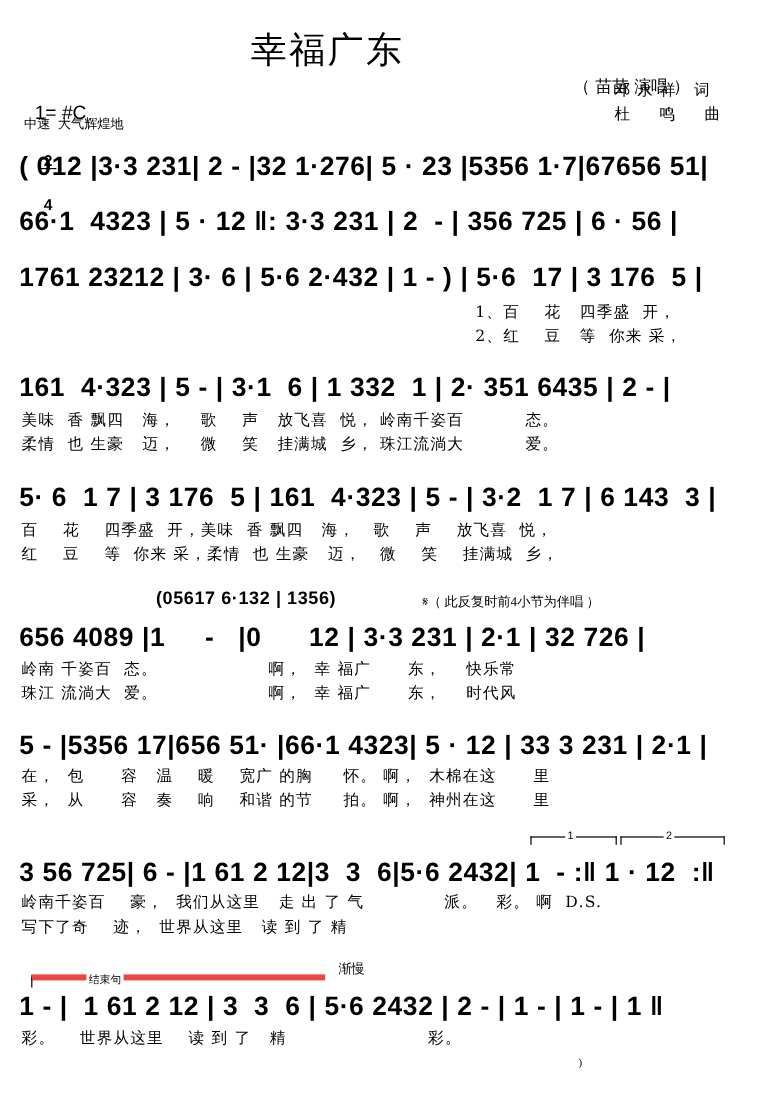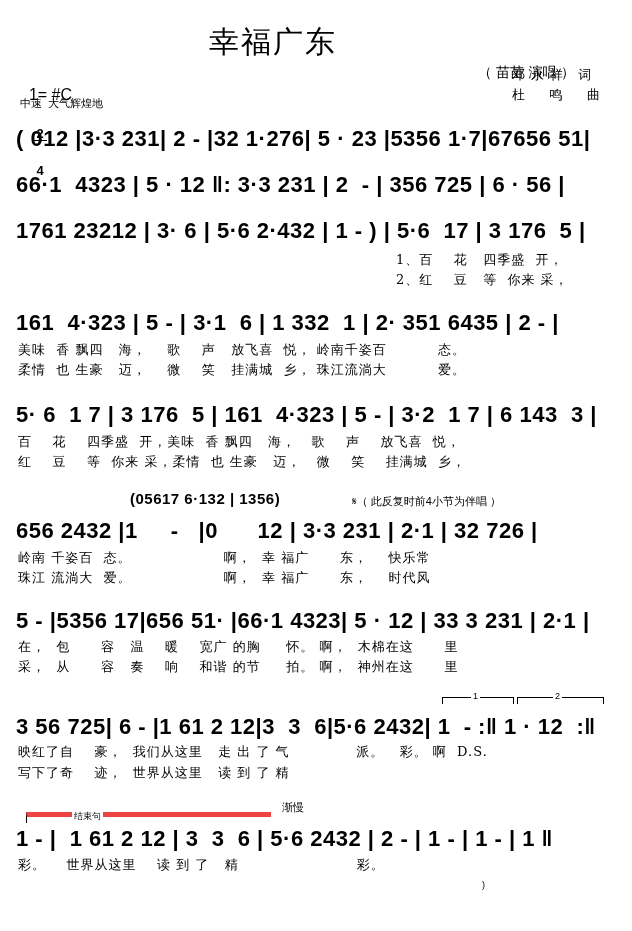--- a/index.html
+++ b/index.html
@@ -8,21 +8,21 @@
   .title{left:0;width:546px;top:22px;text-align:center;font-size:30px;font-family:"DejaVu Sans",sans-serif;letter-spacing:2px;}
   .performer{left:0;width:575px;top:64px;text-align:right;font-size:14px;font-family:"DejaVu Sans",sans-serif;}
   .key{left:20px;top:68px;font-size:16px;}
   .tempo{left:20px;top:96px;font-size:11px;font-family:Liberation Sans, sans-serif;}
   .credit{left:512px;font-size:13px;font-family:Liberation Serif, serif;letter-spacing:6px;}
   .frac{display:inline-block;vertical-align:middle;text-align:center;font-weight:bold;font-size:13px;line-height:12px;margin-left:4px;}
   .frac span{display:block;}
   .frac .num{border-bottom:1.5px solid #000;}
   .notes{font-family:"Liberation Sans",sans-serif;font-weight:bold;font-size:22px;left:16px;width:600px;letter-spacing:0.5px;}
   .lyric{font-family:"DejaVu Serif",serif;font-size:13px;letter-spacing:1px;}
-  .small{font-size:11px;font-family:Liberation Sans, sans-serif;}
+  .small{font-size:11px;font-family:Liberation Serif, serif;}
   .bracket{position:absolute;border-top:1px solid #000;border-left:1px solid #000;height:6px;}
   .bracket.r{border-right:1px solid #000;}
   .blabel{position:absolute;font-size:9px;background:#fff;padding:0 2px;top:-7px;}
 </style>
 </head>
 <body>
 
 <div class="abs title">幸福广东</div>
 <div class="abs performer">（ 苗苗 演唱 ）</div>
 <div class="abs key">
@@ -47,36 +47,36 @@
 <div class="abs notes" style="top:310px">161  4·323 | 5 - | 3·1  6 | 1 332  1 | 2· 351 6435 | 2 - |</div>
 <div class="abs lyric" style="left:18px;top:341px">美味  香 飘四   海，    歌    声   放飞喜  悦， 岭南千姿百          态。</div>
 <div class="abs lyric" style="left:18px;top:361px">柔情  也 生豪   迈，    微    笑   挂满城  乡， 珠江流淌大          爱。</div>
 
 <div class="abs notes" style="top:402px">5· 6  1 7 | 3 176  5 | 161  4·323 | 5 - | 3·2  1 7 | 6 143  3 |</div>
 <div class="abs lyric" style="left:18px;top:433px">百    花    四季盛  开，美味  香 飘四   海，   歌    声    放飞喜  悦，</div>
 <div class="abs lyric" style="left:18px;top:453px">红    豆    等  你来 采，柔情  也 生豪   迈，   微    笑    挂满城  乡，</div>
 
 <div class="abs notes" style="left:130px;top:490px;font-size:15px">(05617 6·132 | 1356)</div>
 <div class="abs small" style="left:352px;top:494px">𝄋（ 此反复时前4小节为伴唱 ）</div>
-<div class="abs notes" style="top:518px">656 2432 |1     -   |0      12 | 3·3 231 | 2·1 | 32 726 |</div>
+<div class="abs notes" style="top:518px">656 4089 |1     -   |0      12 | 3·3 231 | 2·1 | 32 726 |</div>
 <div class="abs lyric" style="left:18px;top:549px">岭南 千姿百  态。                  啊，  幸 福广      东，    快乐常</div>
 <div class="abs lyric" style="left:18px;top:569px">珠江 流淌大  爱。                  啊，  幸 福广      东，    时代风</div>
 
 <div class="abs notes" style="top:608px">5 - |5356 17|656 51· |66·1 4323| 5 · 12 | 33 3 231 | 2·1 |</div>
 <div class="abs lyric" style="left:18px;top:638px">在，  包      容   温    暖    宽广 的胸     怀。 啊，  木棉在这      里</div>
 <div class="abs lyric" style="left:18px;top:658px">采，  从      容   奏    响    和谐 的节     拍。 啊，  神州在这      里</div>
 
 <div class="bracket" style="left:442px;top:697px;width:70px;border-right:1px solid #000">
     <span class="blabel" style="left:28px">1</span>
   </div>
 <div class="bracket r" style="left:517px;top:697px;width:85px">
     <span class="blabel" style="left:35px">2</span>
   </div>
 <div class="abs notes" style="top:714px">3 56 725| 6 - |1 61 2 12|3  3  6|5·6 2432| 1  - :‖ 1 · 12  :‖</div>
-<div class="abs lyric" style="left:18px;top:743px">映红了自    豪，  我们从这里   走 出 了 气             派。   彩。 啊  D.S.</div>
+<div class="abs lyric" style="left:18px;top:743px">岭南千姿百    豪，  我们从这里   走 出 了 气             派。   彩。 啊  D.S.</div>
 <div class="abs lyric" style="left:18px;top:764px">写下了奇    迹，  世界从这里   读 到 了 精</div>
 
 <div class="bracket" style="left:26px;top:812px;width:244px;border-top:5px solid #ef4444">
     <span class="blabel" style="left:45px">结束句</span>
   </div>
 <div class="abs small" style="left:282px;top:800px">渐慢</div>
 <div class="abs notes" style="top:826px">1 - |  1 61 2 12 | 3  3  6 | 5·6 2432 | 2 - | 1 - | 1 - | 1 ‖</div>
 <div class="abs lyric" style="left:18px;top:856px">彩。    世界从这里    读 到 了   精                       彩。</div>
 <div class="abs small" style="left:482px;top:880px;font-size:9px">)</div>
 

